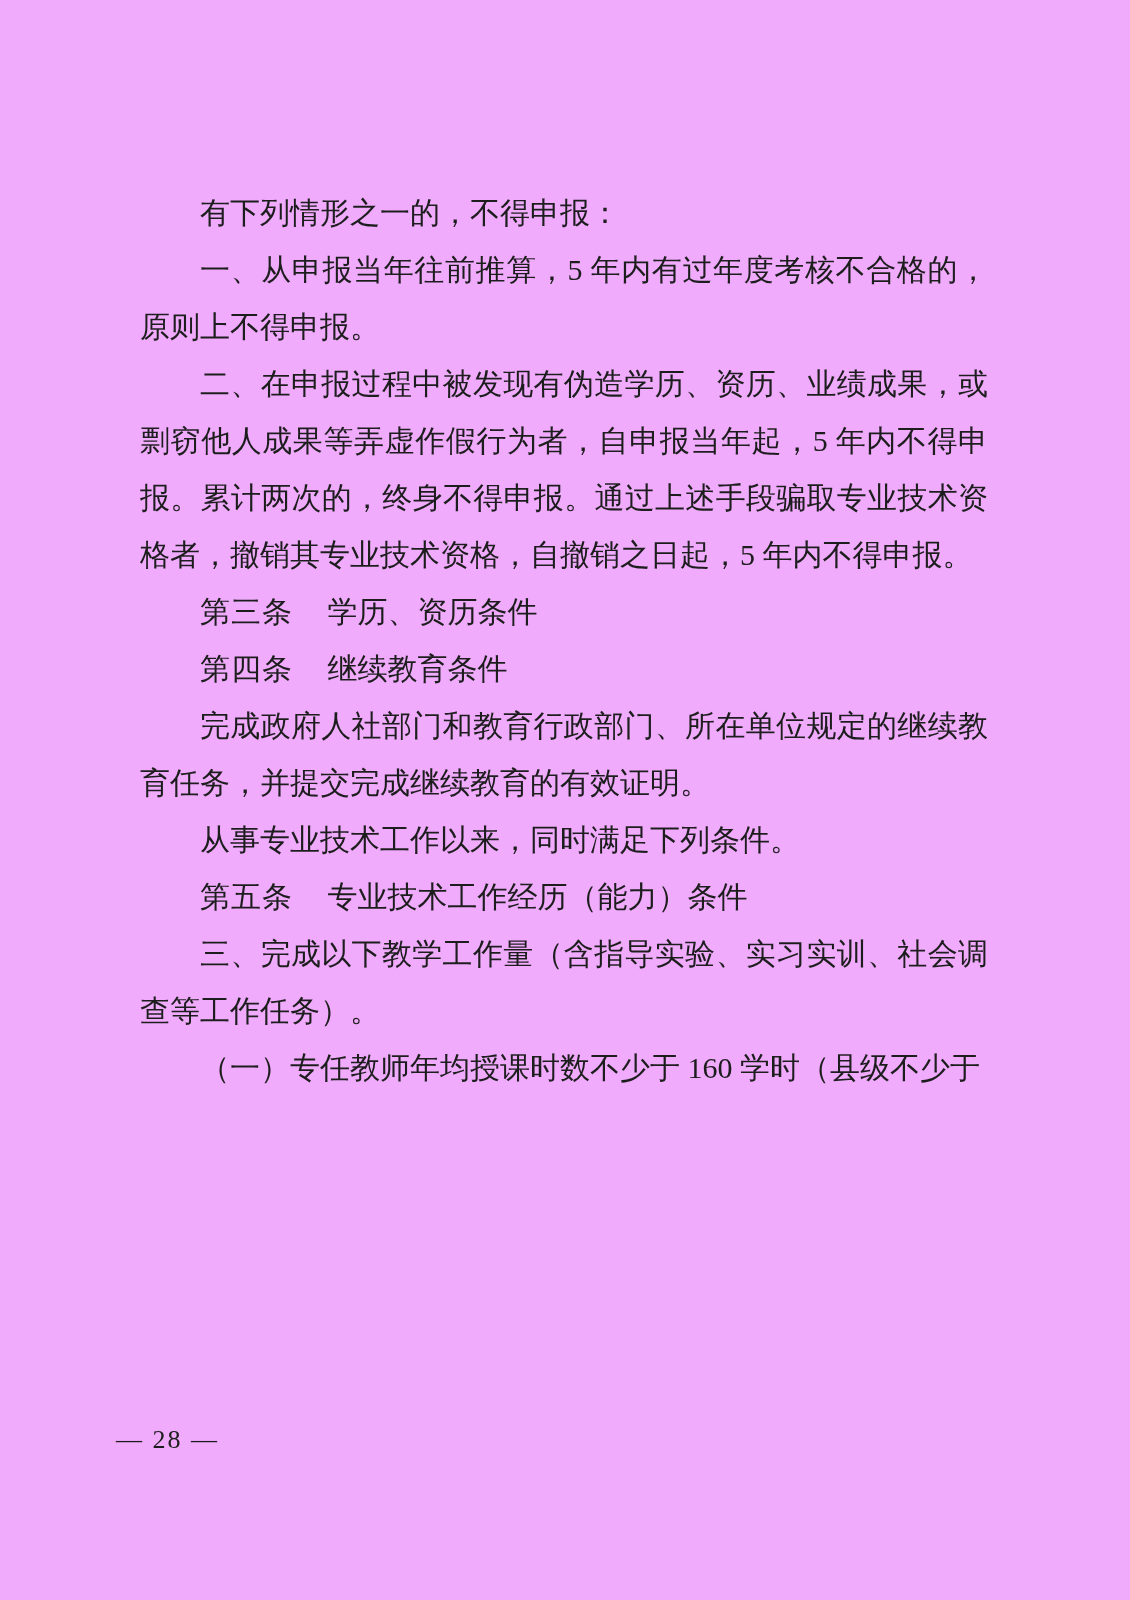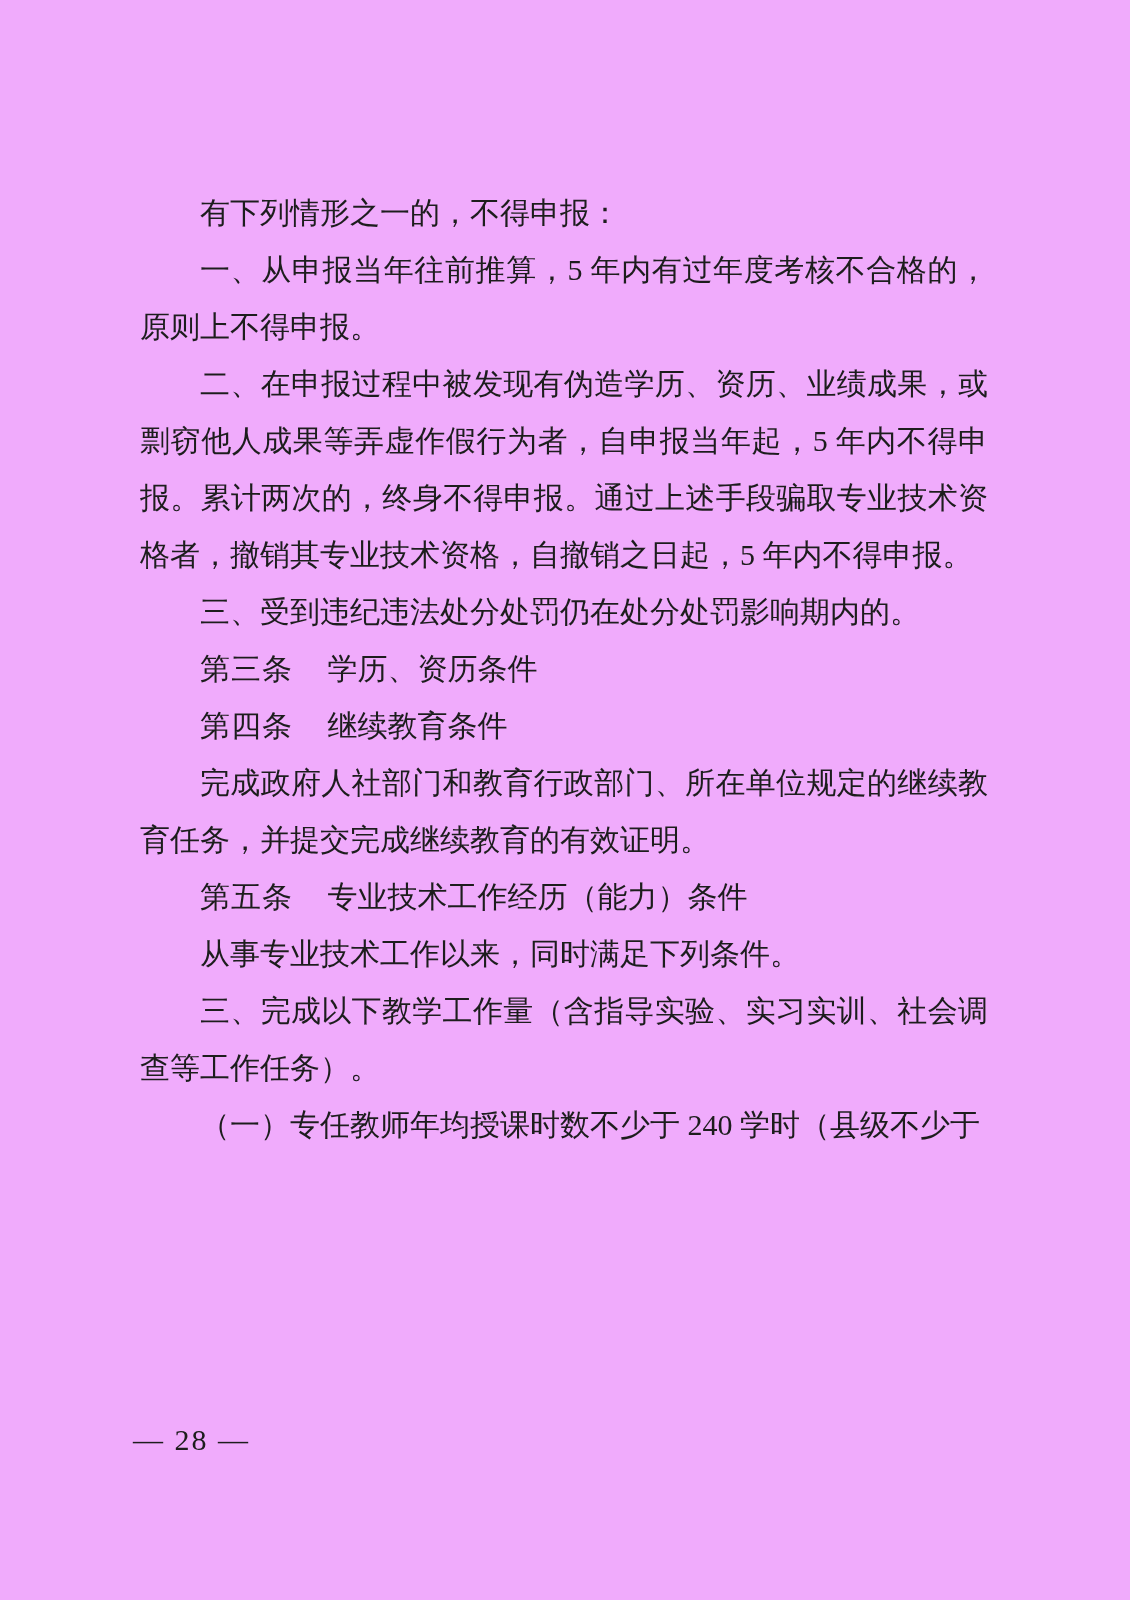--- a/index.html
+++ b/index.html
@@ -35,41 +35,40 @@
   }
   .hnum {
     font-weight: 400;
     letter-spacing: 1px;
   }
   .htitle {
     margin-left: 1.15em;
   }
   .footer {
     position: absolute;
-    left: 133px;
+    left: 116px;
     top: 1421px;
-    font-size: 30px;
+    font-size: 26px;
     line-height: 38px;
     color: #1d1d1d;
     letter-spacing: 2px;
   }
 </style>
 </head>
 <body>
 
 <div class="page">
   <div class="content">
       <p class="para">有下列情形之一的，不得申报：</p>
       <p class="para">一、从申报当年往前推算，5 年内有过年度考核不合格的，原则上不得申报。</p>
       <p class="para">二、在申报过程中被发现有伪造学历、资历、业绩成果，或剽窃他人成果等弄虚作假行为者，自申报当年起，5 年内不得申报。累计两次的，终身不得申报。通过上述手段骗取专业技术资格者，撤销其专业技术资格，自撤销之日起，5 年内不得申报。</p>
-      <p class="para">三、受到违纪违法处分处罚仍在处分处罚影响期内的。</p>
       <p class="para"><span class="hnum">第三条</span><span class="htitle">学历、资历条件</span></p>
       <p class="para"><span class="hnum">第四条</span><span class="htitle">继续教育条件</span></p>
       <p class="para">完成政府人社部门和教育行政部门、所在单位规定的继续教育任务，并提交完成继续教育的有效证明。</p>
+      <p class="para">从事专业技术工作以来，同时满足下列条件。</p>
       <p class="para"><span class="hnum">第五条</span><span class="htitle">专业技术工作经历（能力）条件</span></p>
-      <p class="para">从事专业技术工作以来，同时满足下列条件。</p>
       <p class="para">三、完成以下教学工作量（含指导实验、实习实训、社会调查等工作任务）。</p>
-      <p class="para">（一）专任教师年均授课时数不少于 240 学时（县级不少于</p>
+      <p class="para">（一）专任教师年均授课时数不少于 160 学时（县级不少于</p>
     </div>
   <div class="footer">
     <span>— 28 —</span>
   </div>
 </div>
 
 </body></html>

